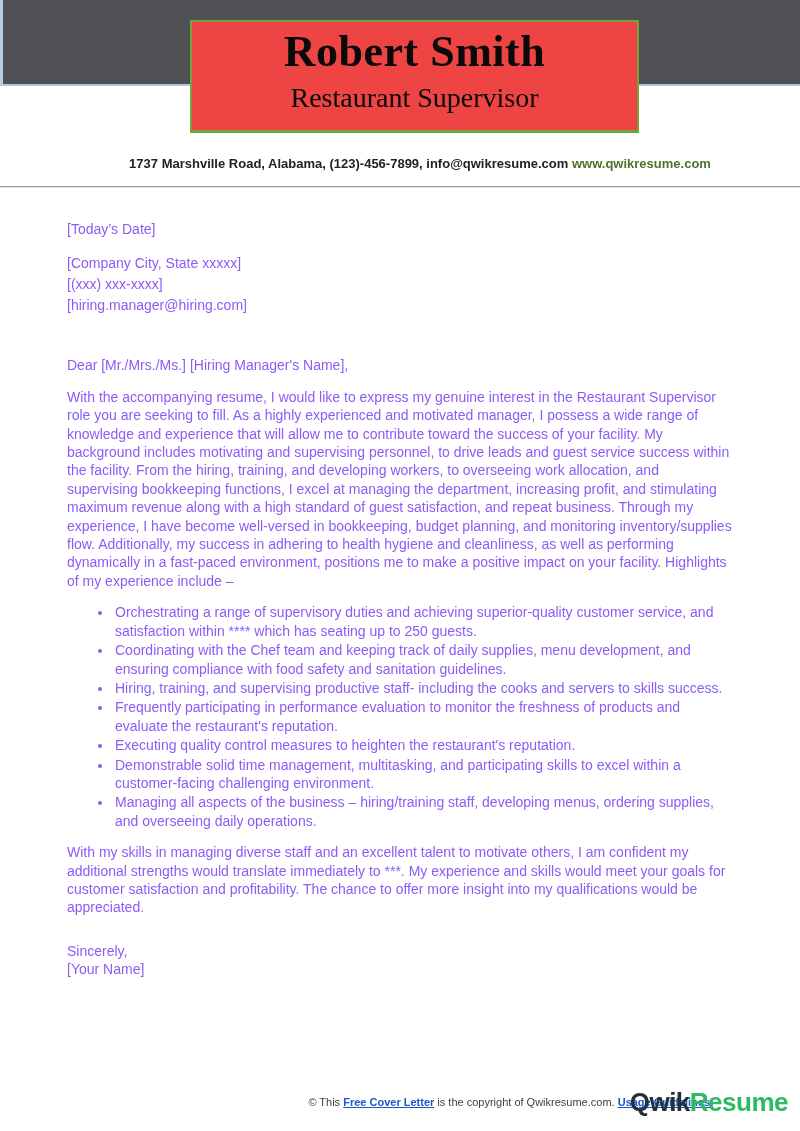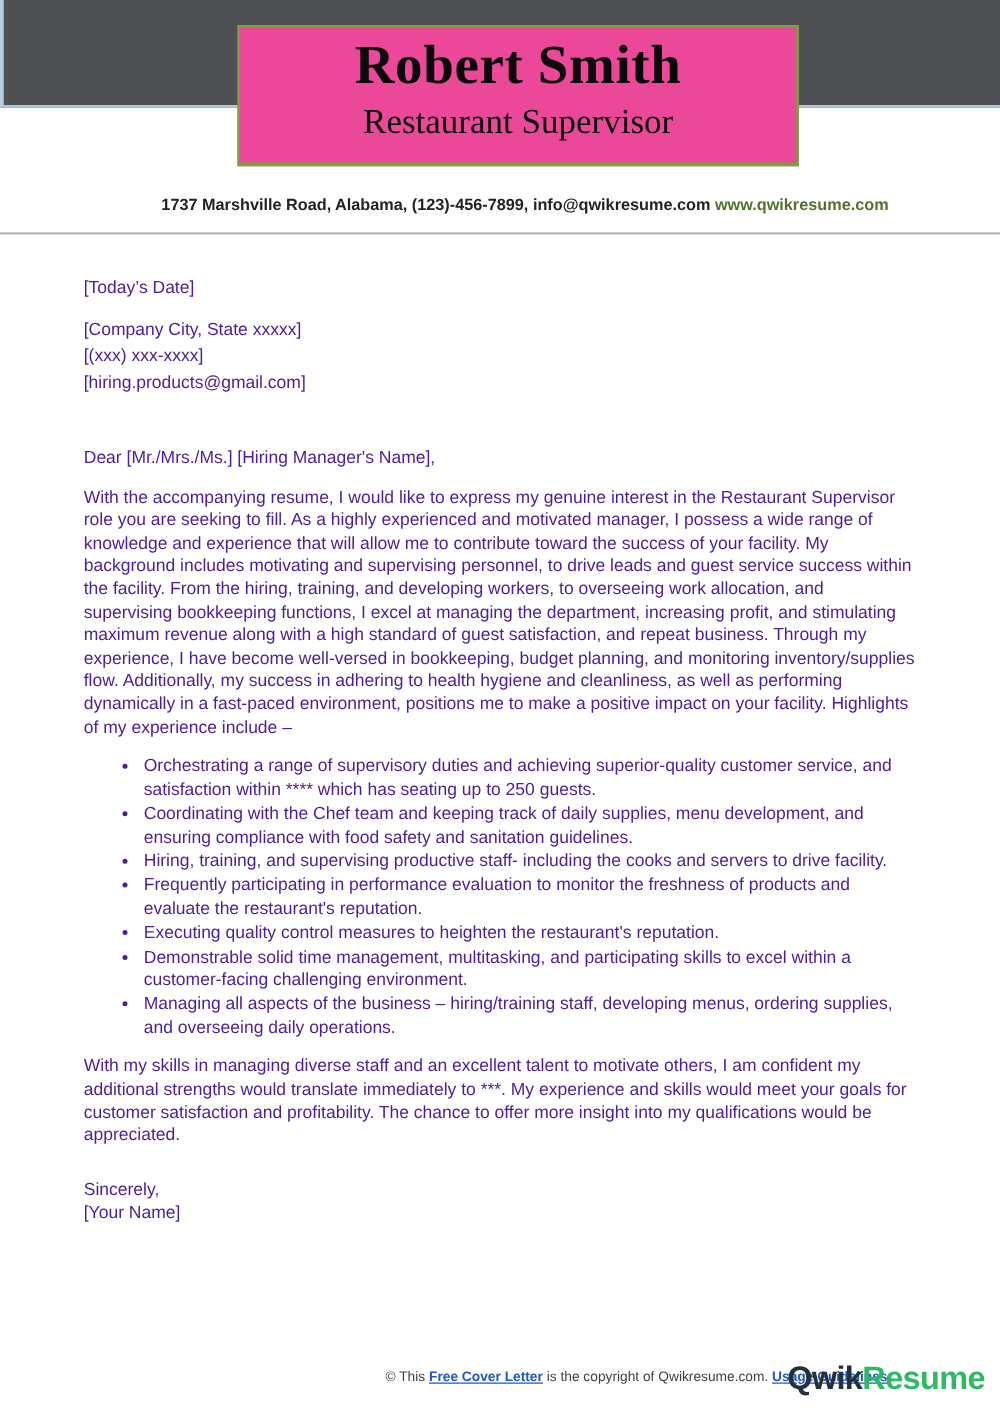--- a/index.html
+++ b/index.html
@@ -24,21 +24,21 @@
     border-left: 3px solid #b7cfe0;
     border-bottom: 2px solid #aec8db;
   }
 
   .name-box {
     position: absolute;
     left: 190px;
     top: 20px;
     width: 449px;
     height: 113px;
-    background: #ec4899;
+    background: #ef4444;
     border: 2px solid #74a339;
     border-bottom-width: 3px;
     text-align: center;
     font-family: "Liberation Serif", "DejaVu Serif", serif;
     color: #0a0a0a;
   }
   .person-name {
     font-size: 44px;
     font-weight: bold;
     line-height: 1.38;
@@ -68,21 +68,21 @@
 
   .divider {
     height: 2px;
     background: #9a9a9a;
     border-bottom: 1px solid #e3e3e3;
   }
 
   
   .letter {
     padding: 0 67px;
-    color: #4c1d95;
+    color: #8b5cf6;
     font-size: 14px;
     line-height: 18.4px;
   }
   .date-line { margin-top: 32px; }
   .address-block { margin-top: 15px; line-height: 21px; }
   .salutation { margin-top: 40px; }
   .para { margin-top: 13px; }
   .letter ul {
     margin-top: 13px;
     padding-left: 46px;
@@ -140,31 +140,31 @@
   </div>
 
   <div class="divider"></div>
 
   <div class="letter">
     <div class="date-line">[Today’s Date]</div>
 
     <div class="address-block">
       <div>[Company City, State xxxxx]</div>
       <div>[(xxx) xxx-xxxx]</div>
-      <div>[hiring.products@gmail.com]</div>
+      <div>[hiring.manager@hiring.com]</div>
     </div>
 
     <div class="salutation">Dear [Mr./Mrs./Ms.] [Hiring Manager's Name],</div>
 
     <p class="para">With the accompanying resume, I would like to express my genuine interest in the Restaurant Supervisor role you are seeking to fill. As a highly experienced and motivated manager, I possess a wide range of knowledge and experience that will allow me to contribute toward the success of your facility. My background includes motivating and supervising personnel, to drive leads and guest service success within the facility. From the hiring, training, and developing workers, to overseeing work allocation, and supervising bookkeeping functions, I excel at managing the department, increasing profit, and stimulating maximum revenue along with a high standard of guest satisfaction, and repeat business. Through my experience, I have become well-versed in bookkeeping, budget planning, and monitoring inventory/supplies flow. Additionally, my success in adhering to health hygiene and cleanliness, as well as performing dynamically in a fast-paced environment, positions me to make a positive impact on your facility. Highlights of my experience include –</p>
 
     <ul>
       <li>Orchestrating a range of supervisory duties and achieving superior-quality customer service, and satisfaction within **** which has seating up to 250 guests.</li>
       <li>Coordinating with the Chef team and keeping track of daily supplies, menu development, and ensuring compliance with food safety and sanitation guidelines.</li>
-      <li>Hiring, training, and supervising productive staff- including the cooks and servers to drive facility.</li>
+      <li>Hiring, training, and supervising productive staff- including the cooks and servers to skills success.</li>
       <li>Frequently participating in performance evaluation to monitor the freshness of products and evaluate the restaurant's reputation.</li>
       <li>Executing quality control measures to heighten the restaurant's reputation.</li>
       <li>Demonstrable solid time management, multitasking, and participating skills to excel within a customer-facing challenging environment.</li>
       <li>Managing all aspects of the business – hiring/training staff, developing menus, ordering supplies, and overseeing daily operations.</li>
     </ul>
 
     <p class="para">With my skills in managing diverse staff and an excellent talent to motivate others, I am confident my additional strengths would translate immediately to ***. My experience and skills would meet your goals for customer satisfaction and profitability. The chance to offer more insight into my qualifications would be appreciated.</p>
 
     <div class="signoff">
       <div>Sincerely,</div>

